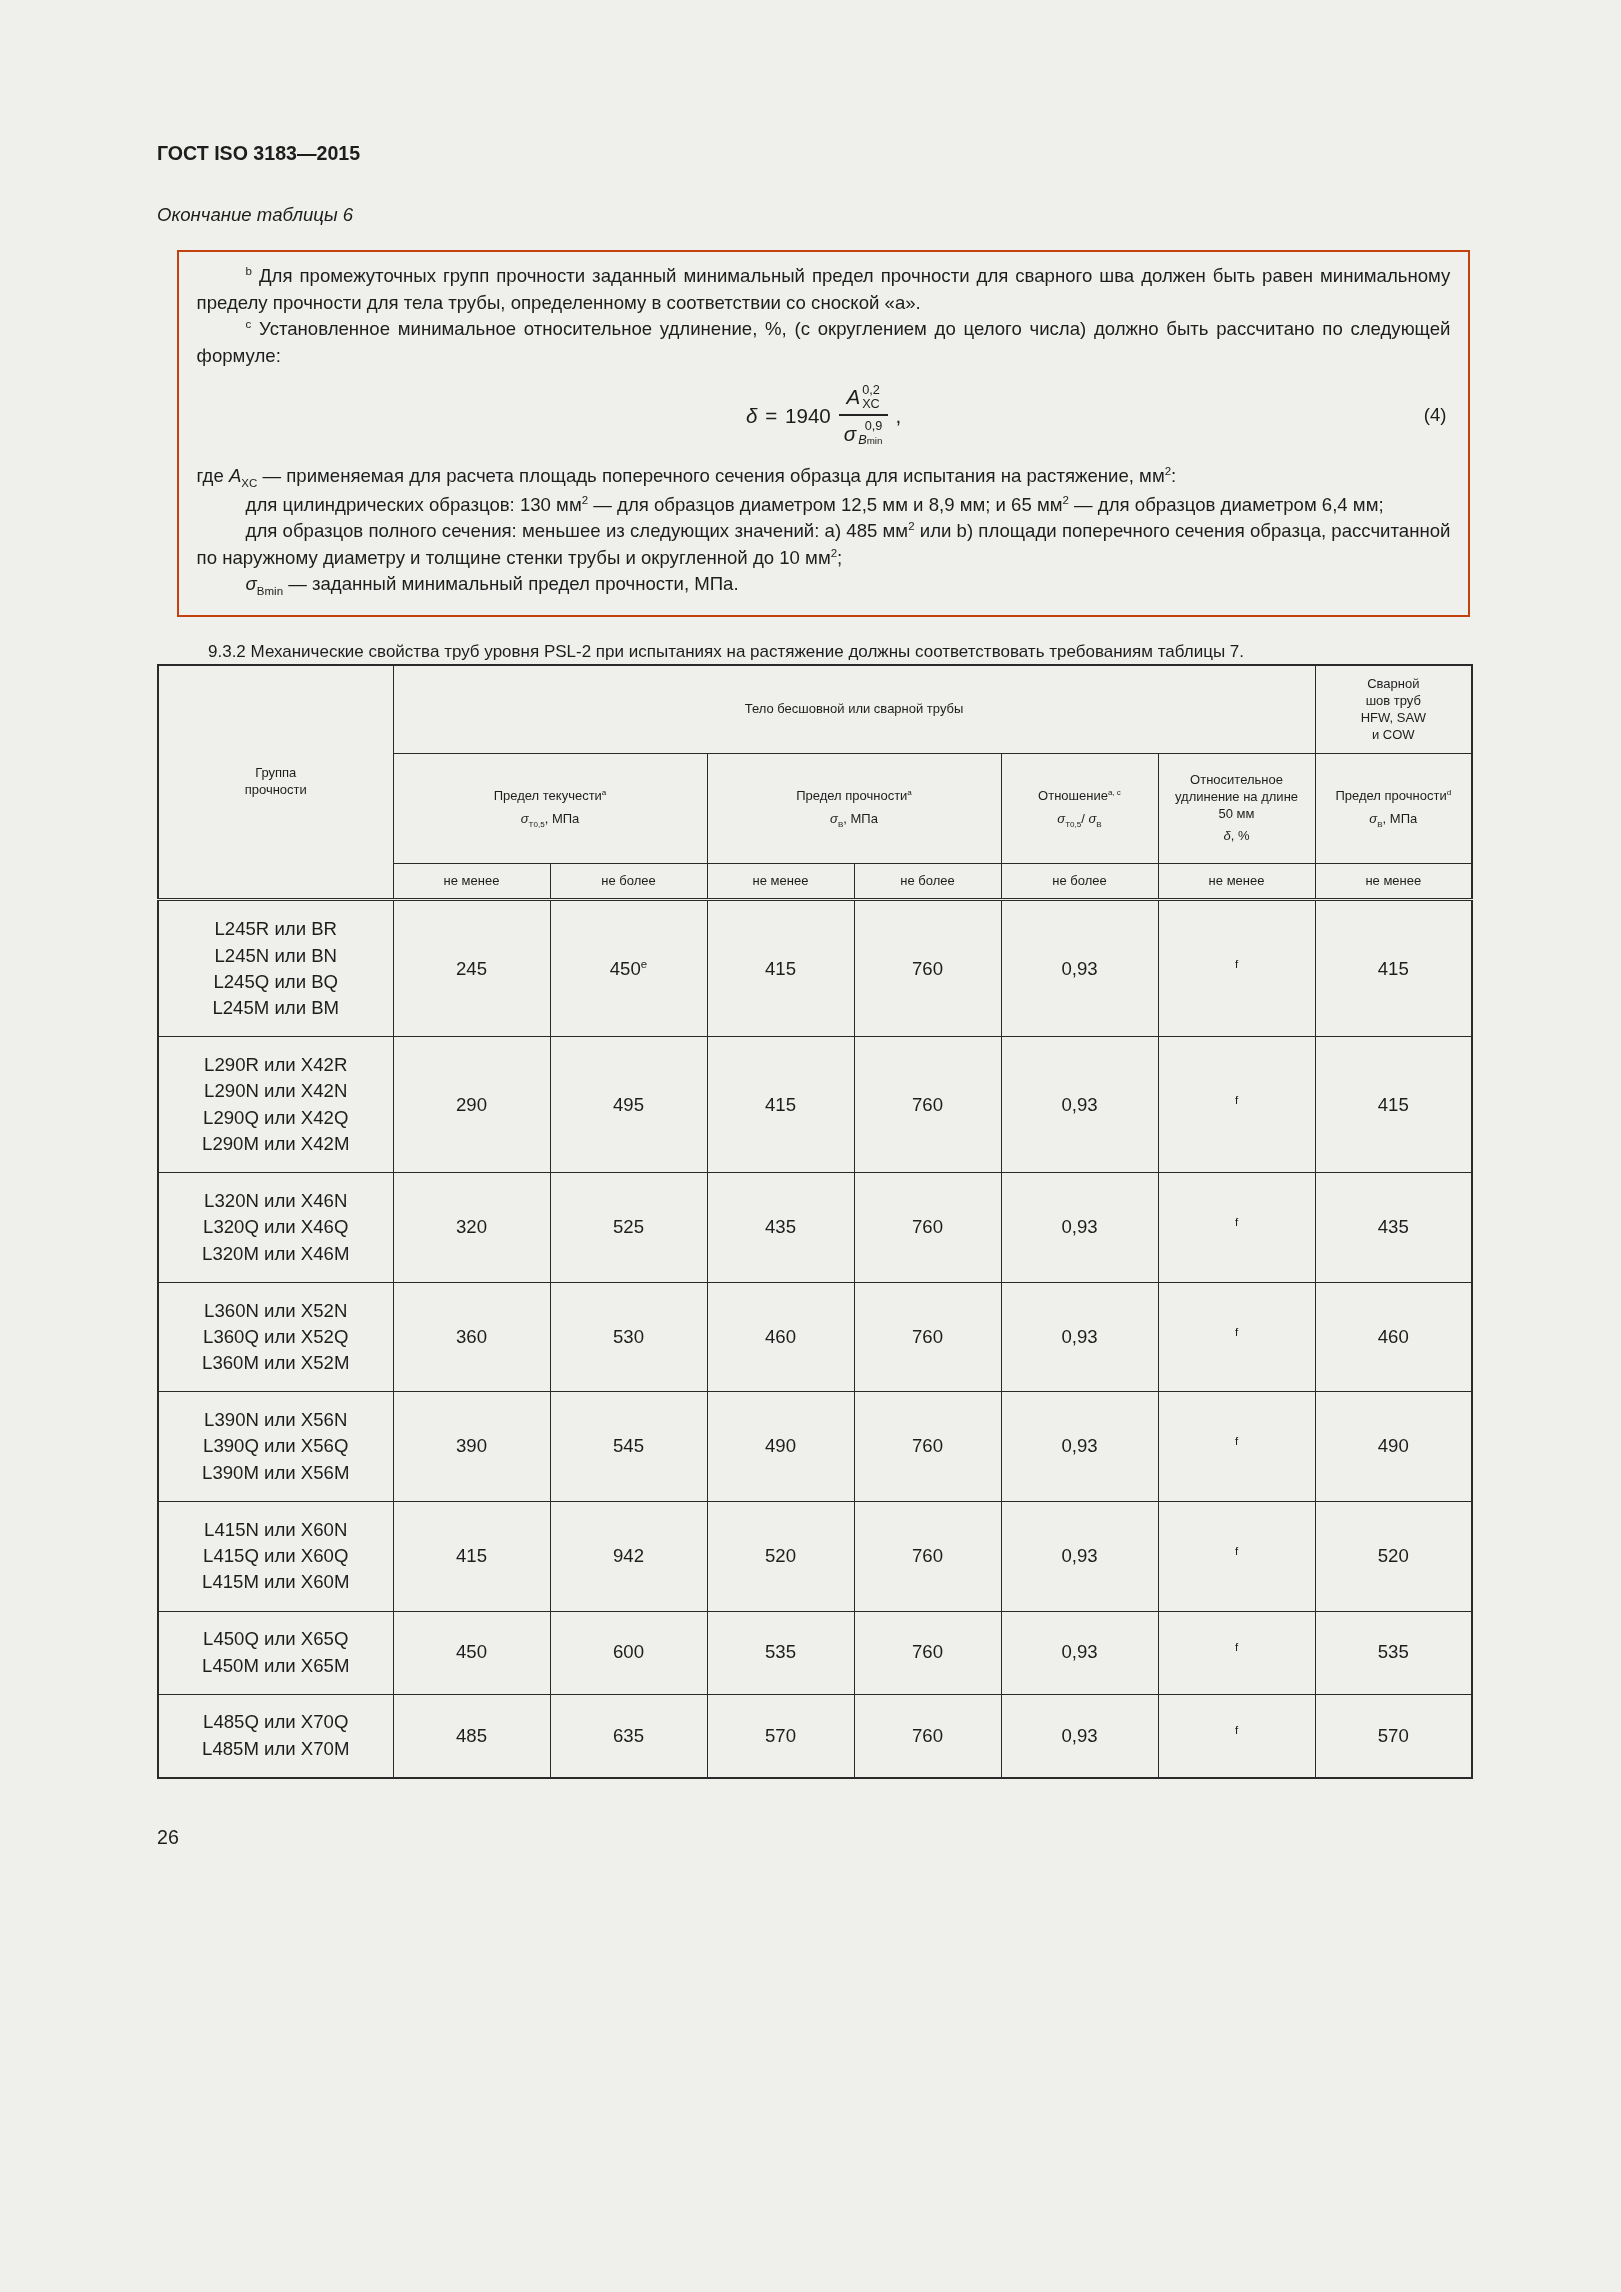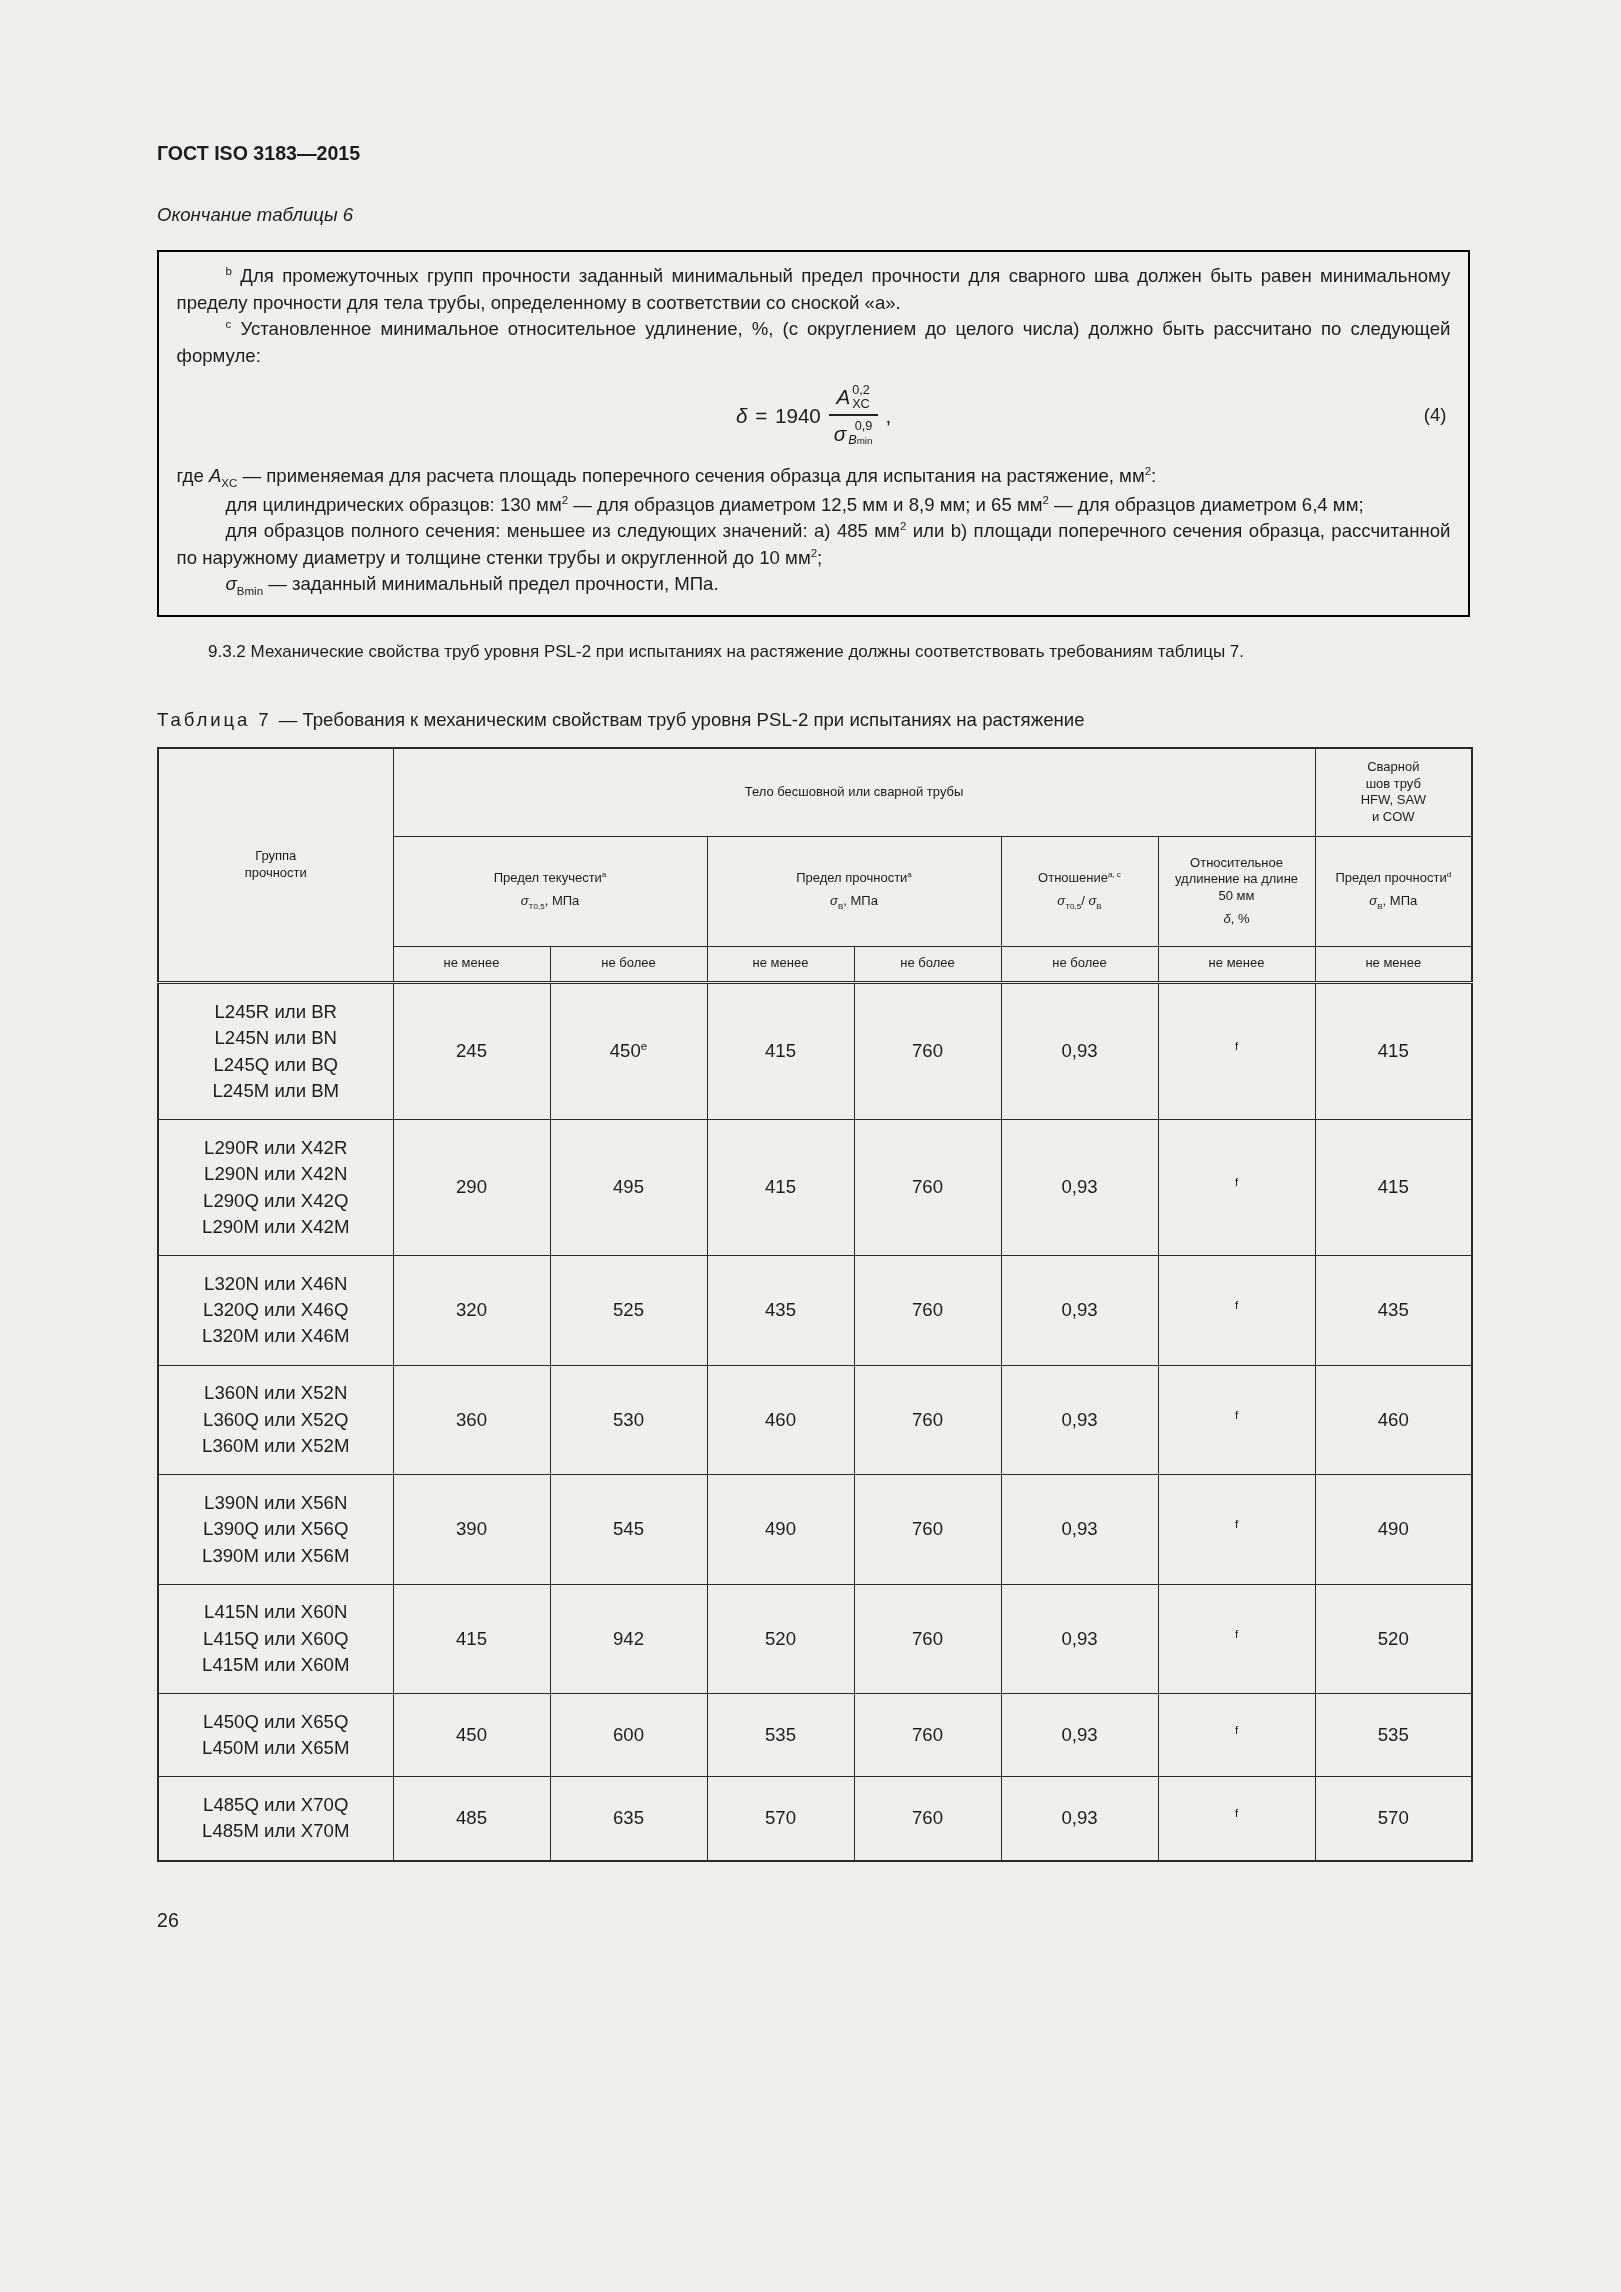--- a/index.html
+++ b/index.html
@@ -6,22 +6,22 @@
   html,body { background:#e4e4e2; }
   body { font-family:"Liberation Sans", sans-serif; color:#1d1d1d; }
   .page {
     width:1621px; height:2293px; background:#efefec; position:relative;
     padding:142px 151px 0 157px; overflow:hidden; margin:0;
   }
   .doc-header { font-size:19.6px; font-weight:bold; margin-bottom:39px; }
   .t6cap { font-style:italic; font-size:18.6px; margin-bottom:23.5px; }
 
   .note-box {
-    border:2px solid #000000; padding:11.8px 17.6px 15.7px;
-    font-size:18.6px; line-height:1.42; text-align:justify;
+    border:2px solid #c2410c; padding:11.8px 17.6px 15.7px;
+    font-size:18.6px; line-height:1.42; text-align:justify;margin-left:20px;
   }
   .note-box p { margin:0; }
   .note-box p.indent { text-indent:49px; }
 
   sup { font-size:0.62em; }
   sub { font-size:0.62em; }
   .it { font-style:italic; }
 
   .formula-row { position:relative; display:flex; justify-content:center; align-items:center; margin:13.7px 0 15.7px; }
   .formula { display:inline-flex; align-items:center; gap:7.8px; font-size:20.6px; }
@@ -91,23 +91,20 @@
     </div>
 
     <p>где <span class="it">A</span><sub>XC</sub> — применяемая для расчета площадь поперечного сечения образца для испытания на растяжение, мм<sup>2</sup>:</p>
     <p class="indent">для цилиндрических образцов: 130 мм<sup>2</sup> — для образцов диаметром 12,5 мм и 8,9 мм; и 65 мм<sup>2</sup> — для образцов диаметром 6,4 мм;</p>
     <p class="indent">для образцов полного сечения: меньшее из следующих значений: a) 485 мм<sup>2</sup> или b) площади поперечного сечения образца, рассчитанной по наружному диаметру и толщине стенки трубы и округленной до 10 мм<sup>2</sup>;</p>
     <p class="indent"><span class="it">σ</span><sub>Bmin</sub> — заданный минимальный предел прочности, МПа.</p>
   </div>
 
   <p class="body-par">9.3.2 Механические свойства труб уровня PSL-2 при испытаниях на растяжение должны соответствовать требованиям таблицы 7.</p>
 
-  <p class="table-caption">
-    <span class="cap-label">Таблица 7</span><span> — Требования к механическим свойствам труб уровня PSL-2 при испытаниях на растяжение</span>
-  </p>
 
   <table class="t7">
     <colgroup>
       <col style="width:235px">
         <col style="width:157px">
         <col style="width:157px">
         <col style="width:147px">
         <col style="width:147px">
         <col style="width:157px">
         <col style="width:157px">

